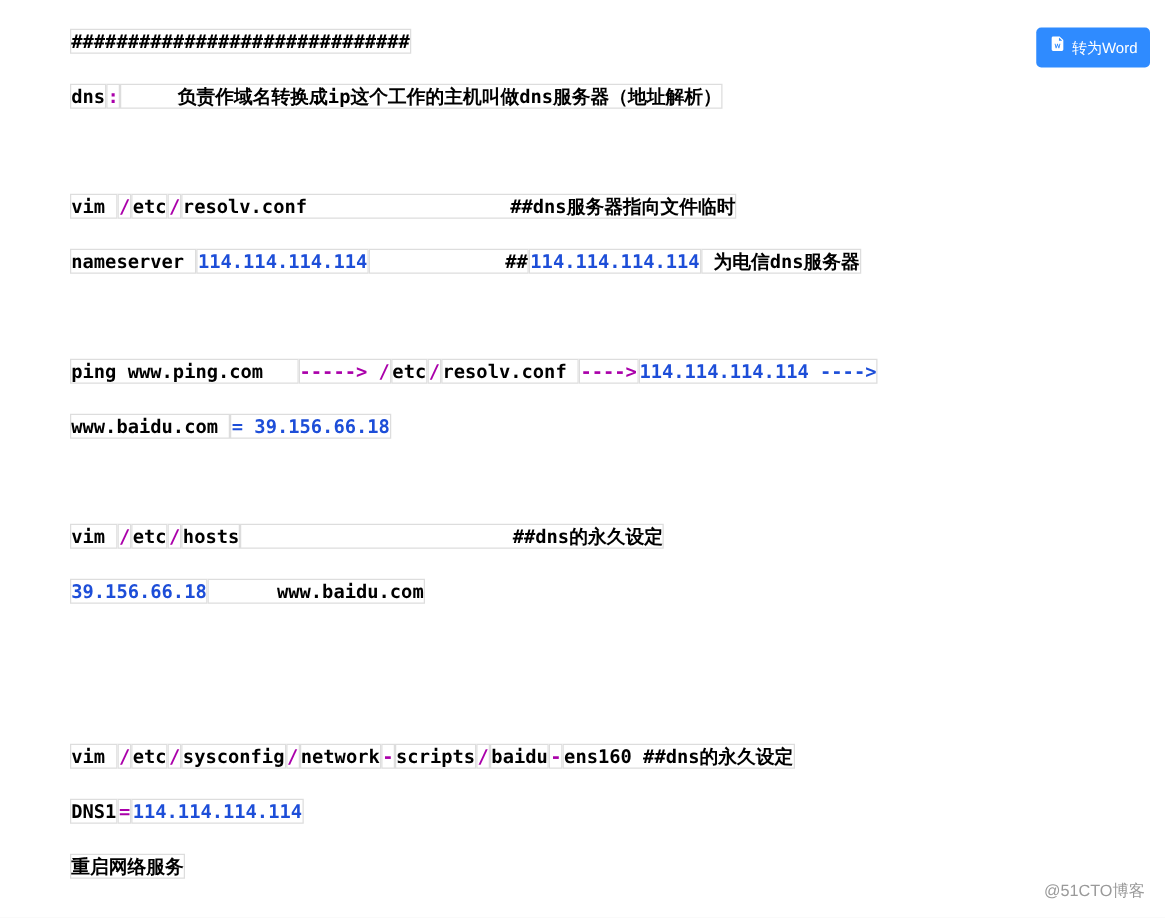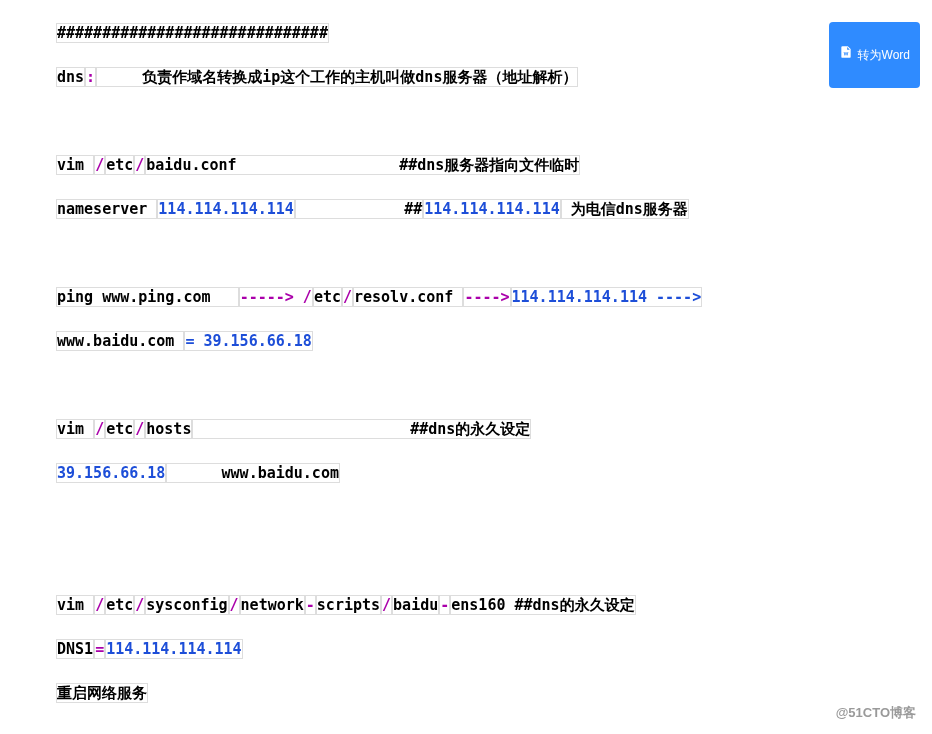--- a/index.html
+++ b/index.html
@@ -2,41 +2,41 @@
 <html><head>
 <meta charset="utf-8">
 <style>
 html,body{margin:0;padding:0;width:932px;height:734px;background:#f8f8f8;font-family:"DejaVu Sans Mono","Courier New",monospace;font-size:15px;line-height:22px;overflow:hidden}
 .page{position:relative;width:932px;height:734px;background:#fff}
 .code{position:absolute;left:56px;top:0;width:810px;white-space:pre;font-weight:bold}
 .row span{background:#fff;border:1px solid #ddd}
 .b{color:#000}
 .m{color:#1d4ed8}
 .c{color:#aa00aa}
-.watermark{position:absolute;right:16px;bottom:10px;color:#9a9a9a;font-size:13px;font-family:sans-serif;font-weight:bold}
-.btn{position:absolute;right:12px;top:22px;background:#2f8bff;color:#fff;border-radius:4px;font-size:12px;font-family:sans-serif;font-weight:normal;padding:22px 10px;display:flex;align-items:center;gap:5px}
+.watermark{position:absolute;right:16px;bottom:10px;color:#9a9a9a;font-size:13px;font-family:sans-serif;font-weight:normal}
+.btn{position:absolute;right:12px;top:22px;background:#2f8bff;color:#fff;border-radius:4px;font-size:12px;font-family:sans-serif;font-weight:normal;padding:5px 10px;display:flex;align-items:center;gap:5px}
 .btn svg{width:14px;height:14px;fill:#fff}
 </style>
 </head>
 <body>
 
 <div class="page">
 
 <div class="btn">
 <span><svg viewBox="0 0 24 24">
           <path d="M6 2h9l5 5v13a2 2 0 0 1-2 2H6a2 2 0 0 1-2-2V4a2 2 0 0 1 2-2zm8 1.5V8h4.5L14 3.5zM8 12l1.5 6h1.2l1.3-4 1.3 4h1.2l1.5-6h-1.3l-1 4-1.2-4h-1l-1.2 4-1-4H8z"></path>
         </svg></span>
 <span>转为Word</span>
 </div>
 
 <div class="code">
 <div class="row"><span class="b">##############################</span></div>
 <div class="row"><span class="b">dns</span><span class="c">:</span><span class="b">     负责作域名转换成ip这个工作的主机叫做dns服务器（地址解析）</span></div>
 <div class="row">&nbsp;</div>
-<div class="row"><span class="b">vim </span><span class="c">/</span><span class="b">etc</span><span class="c">/</span><span class="b">baidu.conf                  ##dns服务器指向文件临时</span></div>
+<div class="row"><span class="b">vim </span><span class="c">/</span><span class="b">etc</span><span class="c">/</span><span class="b">resolv.conf                  ##dns服务器指向文件临时</span></div>
 <div class="row"><span class="b">nameserver </span><span class="m">114.114.114.114</span><span class="b">            ##</span><span class="m">114.114.114.114</span><span class="b"> 为电信dns服务器</span></div>
 <div class="row">&nbsp;</div>
 <div class="row"><span class="b">ping www.ping.com   </span><span class="c">-----&gt; /</span><span class="b">etc</span><span class="c">/</span><span class="b">resolv.conf </span><span class="c">----&gt;</span><span class="m">114.114.114.114 ----&gt;</span></div>
 <div class="row"><span class="b">www.baidu.com </span><span class="m">= 39.156.66.18</span></div>
 <div class="row">&nbsp;</div>
 <div class="row"><span class="b">vim </span><span class="c">/</span><span class="b">etc</span><span class="c">/</span><span class="b">hosts</span><span class="b">                        ##dns的永久设定</span></div>
 <div class="row"><span class="m">39.156.66.18</span><span class="b">      www.baidu.com</span></div>
 <div class="row">&nbsp;</div>
 <div class="row">&nbsp;</div>
 <div class="row"><span class="b">vim </span><span class="c">/</span><span class="b">etc</span><span class="c">/</span><span class="b">sysconfig</span><span class="c">/</span><span class="b">network</span><span class="c">-</span><span class="b">scripts</span><span class="c">/</span><span class="b">baidu</span><span class="c">-</span><span class="b">ens160 ##dns的永久设定</span></div>

